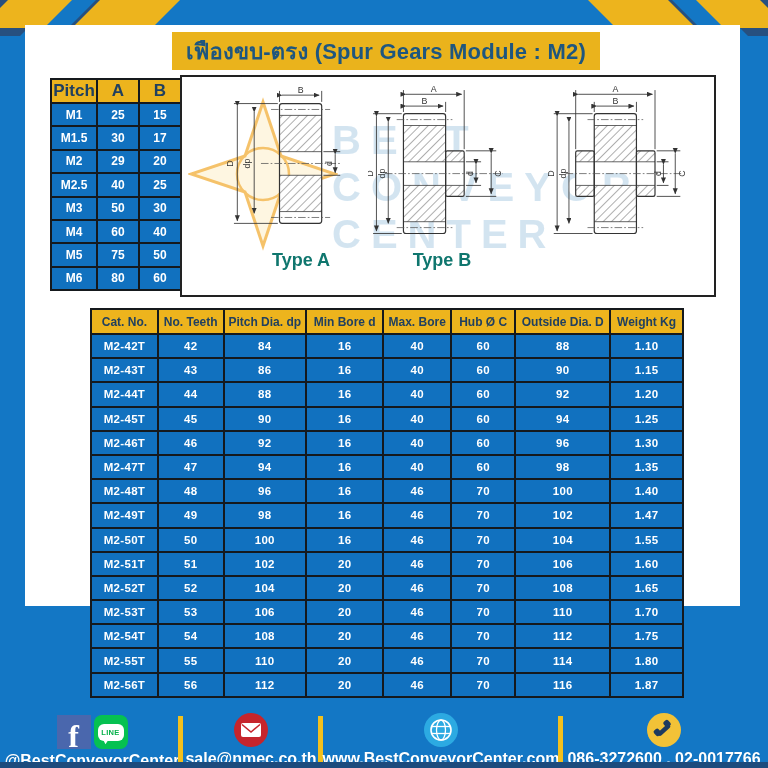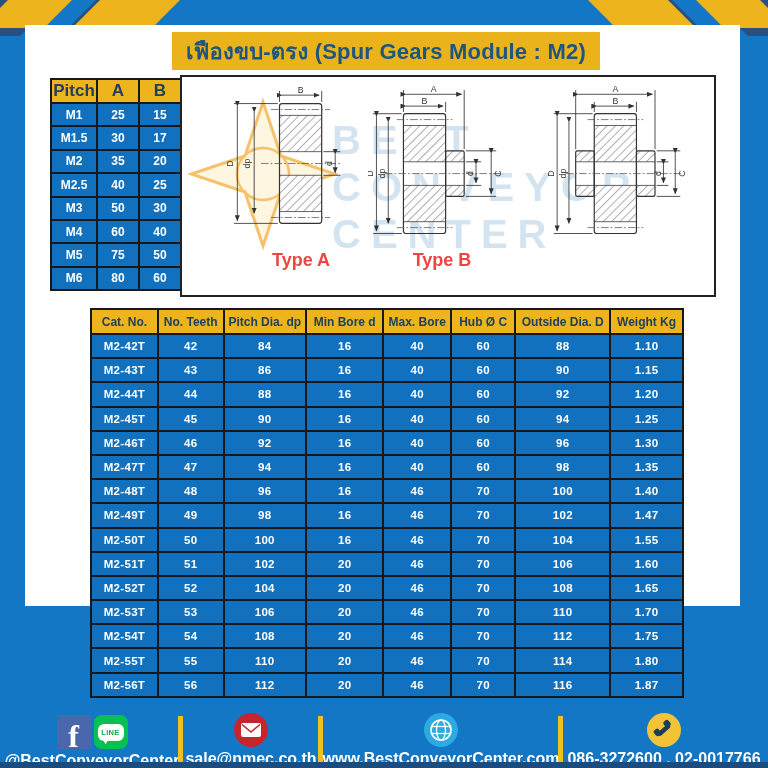--- a/index.html
+++ b/index.html
@@ -33,21 +33,21 @@
   .gear-table{position:absolute;left:65px;top:283px;width:594px;}
   .gear-table th{height:23px;font-size:12px;}
   .gear-table td{height:22.2px;font-size:11.5px;letter-spacing:.3px;}
   
   .diagram{position:absolute;left:155px;top:50px;width:532px;height:218px;border:2px solid #222;background:#fff;overflow:hidden;}
   .wm-text{position:absolute;left:150px;top:40px;z-index:1;color:#a9cbe3;opacity:.5;font-weight:bold;
            font-size:40px;line-height:47px;letter-spacing:10px;white-space:nowrap;}
   .wm-logo{position:absolute;left:6px;top:12px;z-index:1;opacity:.65;}
   .gear-block{position:absolute;z-index:2;text-align:center;}
   .gear-block svg{display:block;height:162px;margin:0 auto;}
-  .type-label{margin-top:3px;color:#ef4444;font-weight:bold;font-size:18px;}
+  .type-label{margin-top:3px;color:#0f766e;font-weight:bold;font-size:18px;}
   .gb-a{left:14px;top:8px;width:210px;}
   .gb-b{left:180px;top:8px;width:160px;}
   .gb-c{left:355px;top:8px;width:170px;}
   .cl{stroke:#555;stroke-width:.9;stroke-dasharray:9 2.5 2 2.5;fill:none;}
   .dim{stroke:#333;stroke-width:1;fill:none;}
   .out{stroke:#333;stroke-width:1.4;fill:none;}
   .thin{stroke:#333;stroke-width:.9;}
   .dimtxt{font-size:10.5px;fill:#333;font-family:"Liberation Sans",sans-serif;}
   
   .footer-sec{position:absolute;display:flex;flex-direction:column;align-items:center;z-index:3;}
@@ -102,21 +102,21 @@
           <td>25</td>
           <td>15</td>
         </tr>
         <tr>
           <td>M1.5</td>
           <td>30</td>
           <td>17</td>
         </tr>
         <tr>
           <td>M2</td>
-          <td>35</td>
+          <td>29</td>
           <td>20</td>
         </tr>
         <tr>
           <td>M2.5</td>
           <td>40</td>
           <td>25</td>
         </tr>
         <tr>
           <td>M3</td>
           <td>50</td>

